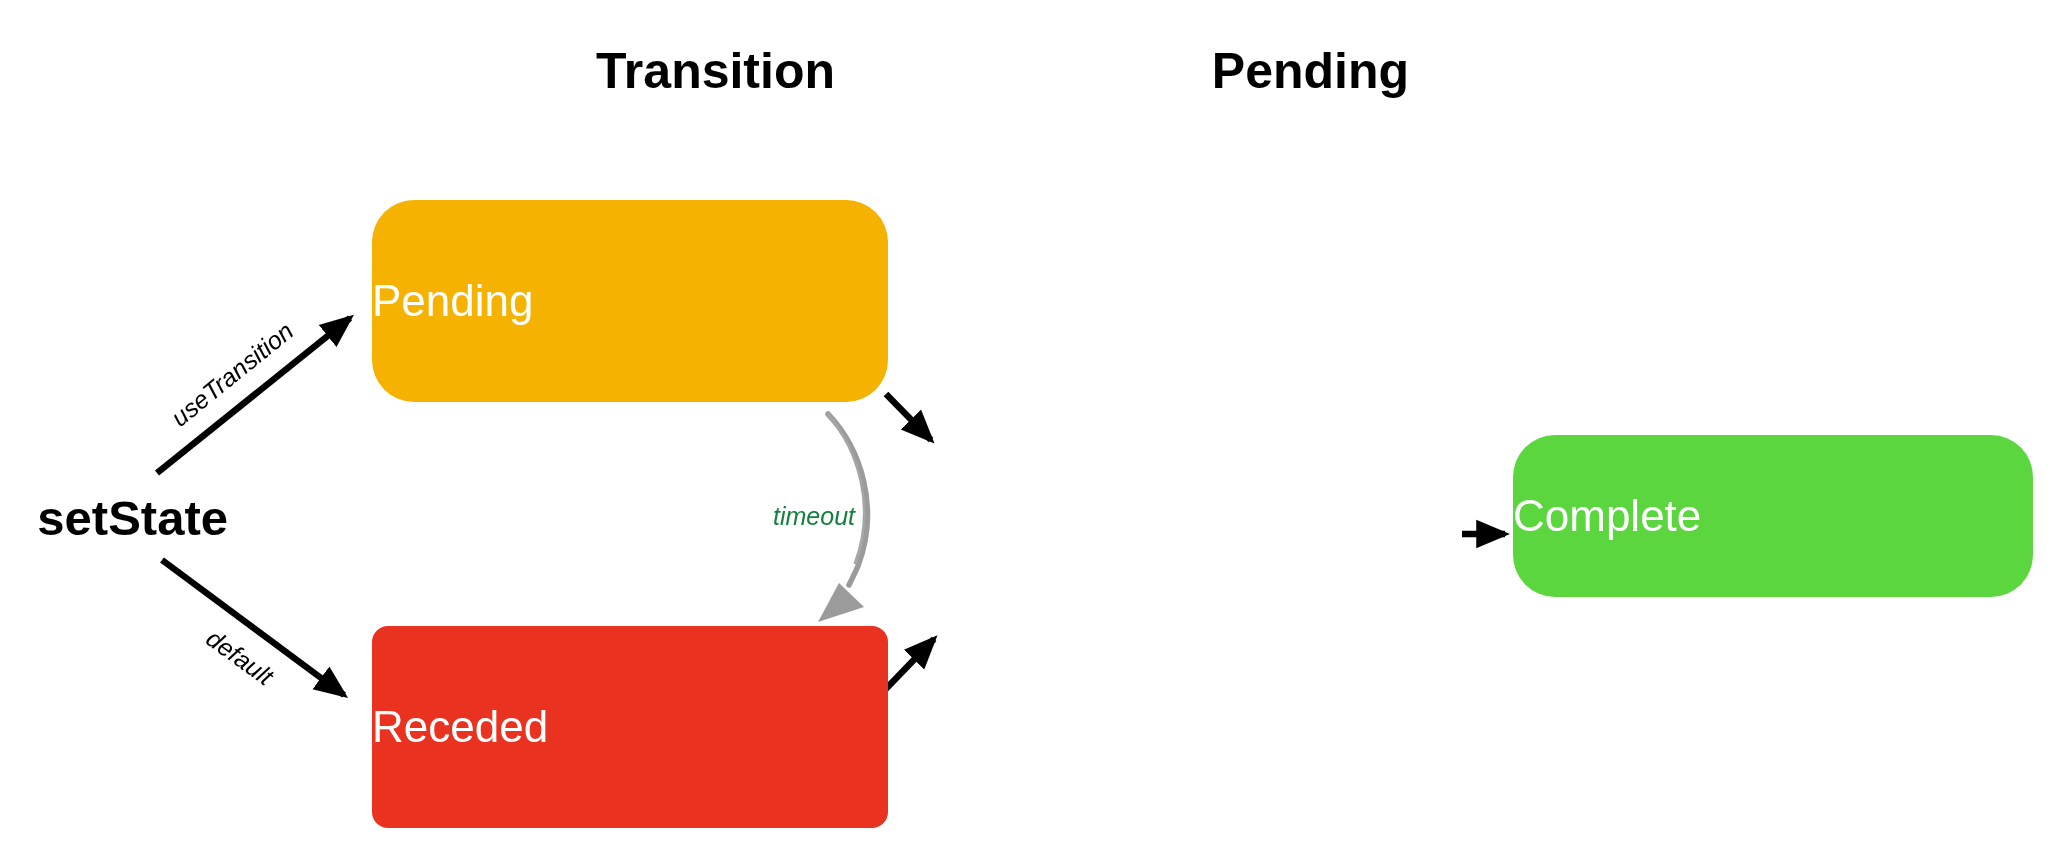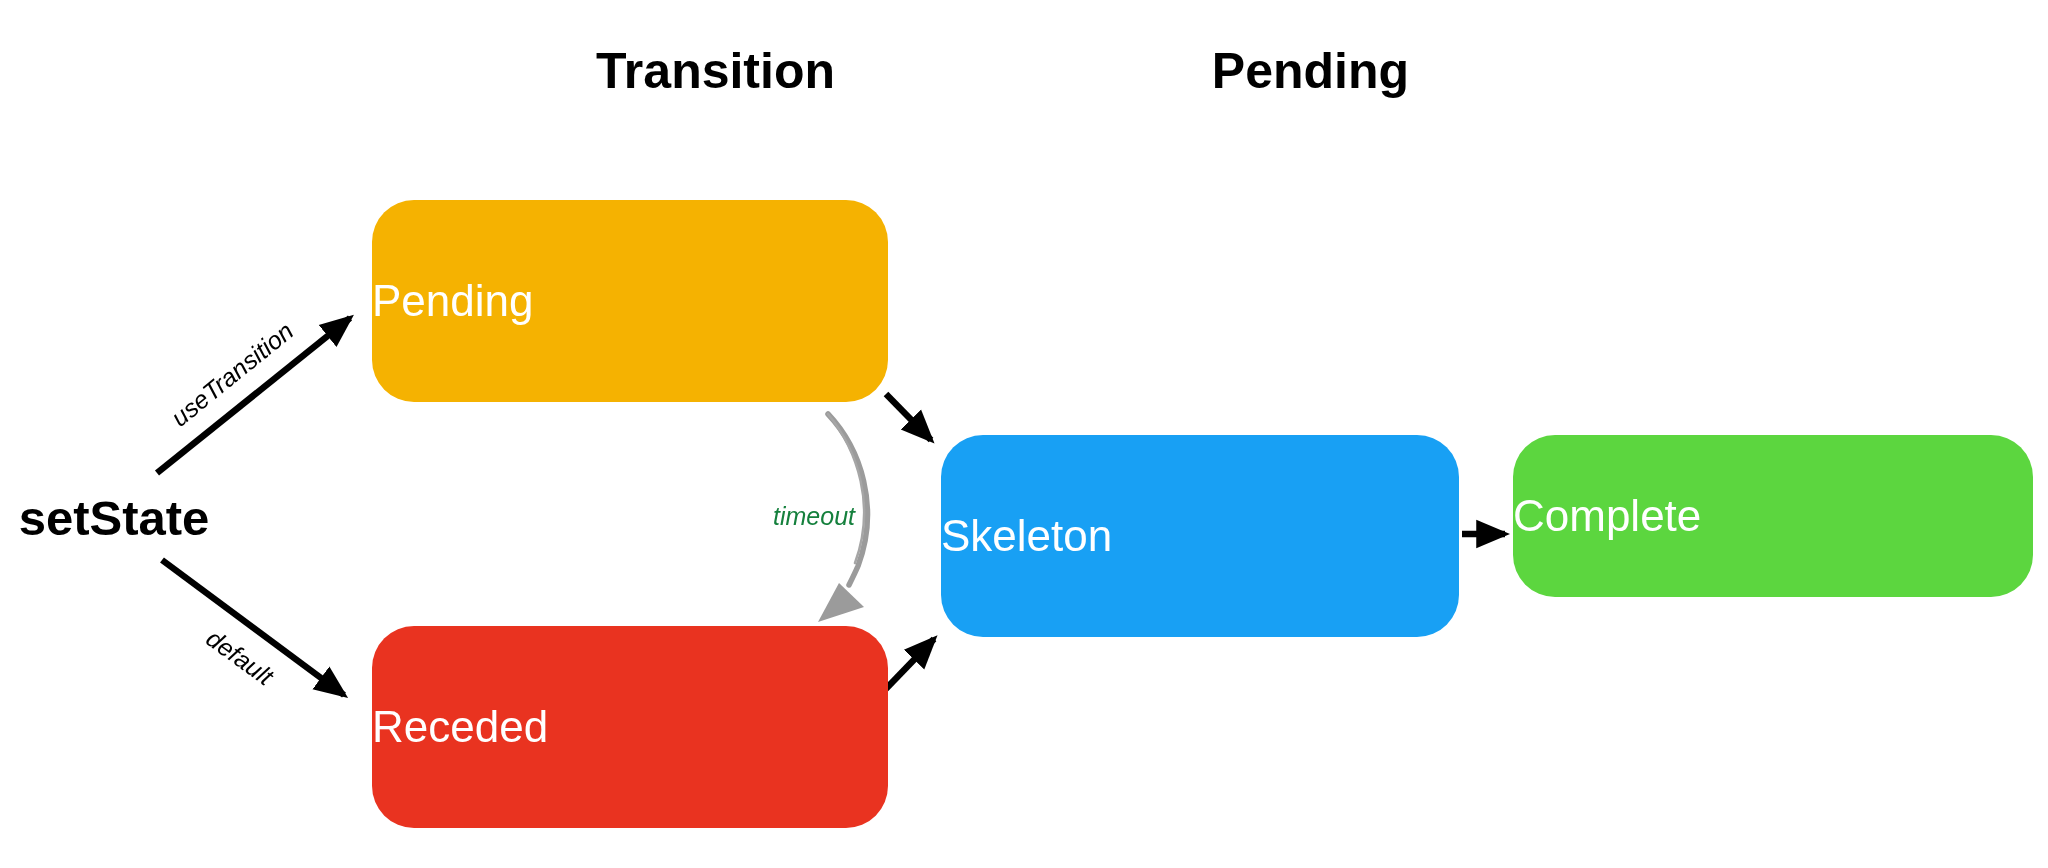--- a/index.html
+++ b/index.html
@@ -27,21 +27,21 @@
   }
   .col-header.transition { left: 415px; }
   .col-header.loading    { left: 989px; }
   .col-header.done       { left: 1561px; }
 
   .source-label {
     position: absolute;
     left: 0px;
     top: 490px;
     width: 228px;
-    text-align: center;
+    text-align: right;
     font-size: 49px;
     font-weight: 700;
     color: #000000;
   }
 
   .node {
     position: absolute;
     border-radius: 42px;
     display: flex;
     align-items: center;
@@ -114,27 +114,24 @@
       <polygon points="818,622 839,583 864,607" fill="#9B9B9B"></polygon>
     </g>
   </svg>
 
   <div class="source-label">setState</div>
 
   <div class="node pending" style="background-color: rgb(245, 178, 1);">
     <span>Pending</span>
   </div>
 
-  <div class="node receded" style="background-color: rgb(233, 51, 32);">
+  <div class="node receded" style="background-color: rgb(233, 51, 32); border-radius: 16px;">
     <span>Receded</span>
   </div>
 
-  <div class="node skeleton" style="background-color: rgb(24, 160, 244);">
-    <span>Skeleton</span>
-  </div>
 
   <div class="node complete" style="background-color: rgb(92, 214, 63);">
     <span>Complete</span>
   </div>
 
   <div class="edge-label use-transition">useTransition</div>
 
   <div class="edge-label default">default</div>
 
   <div class="edge-label timeout">timeout</div>

